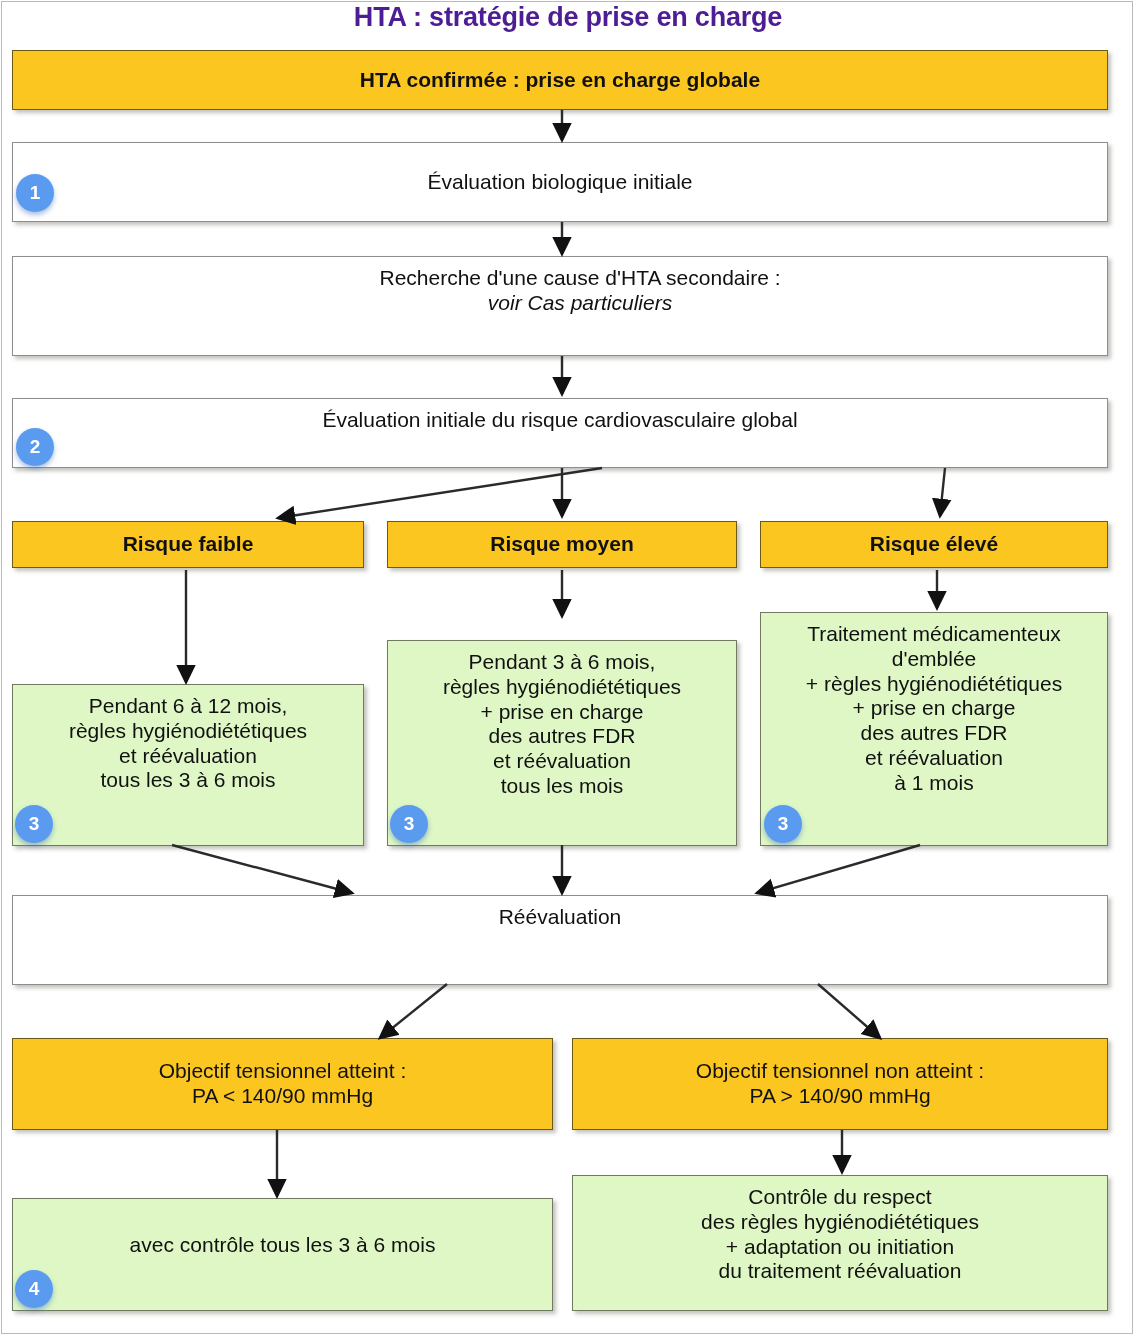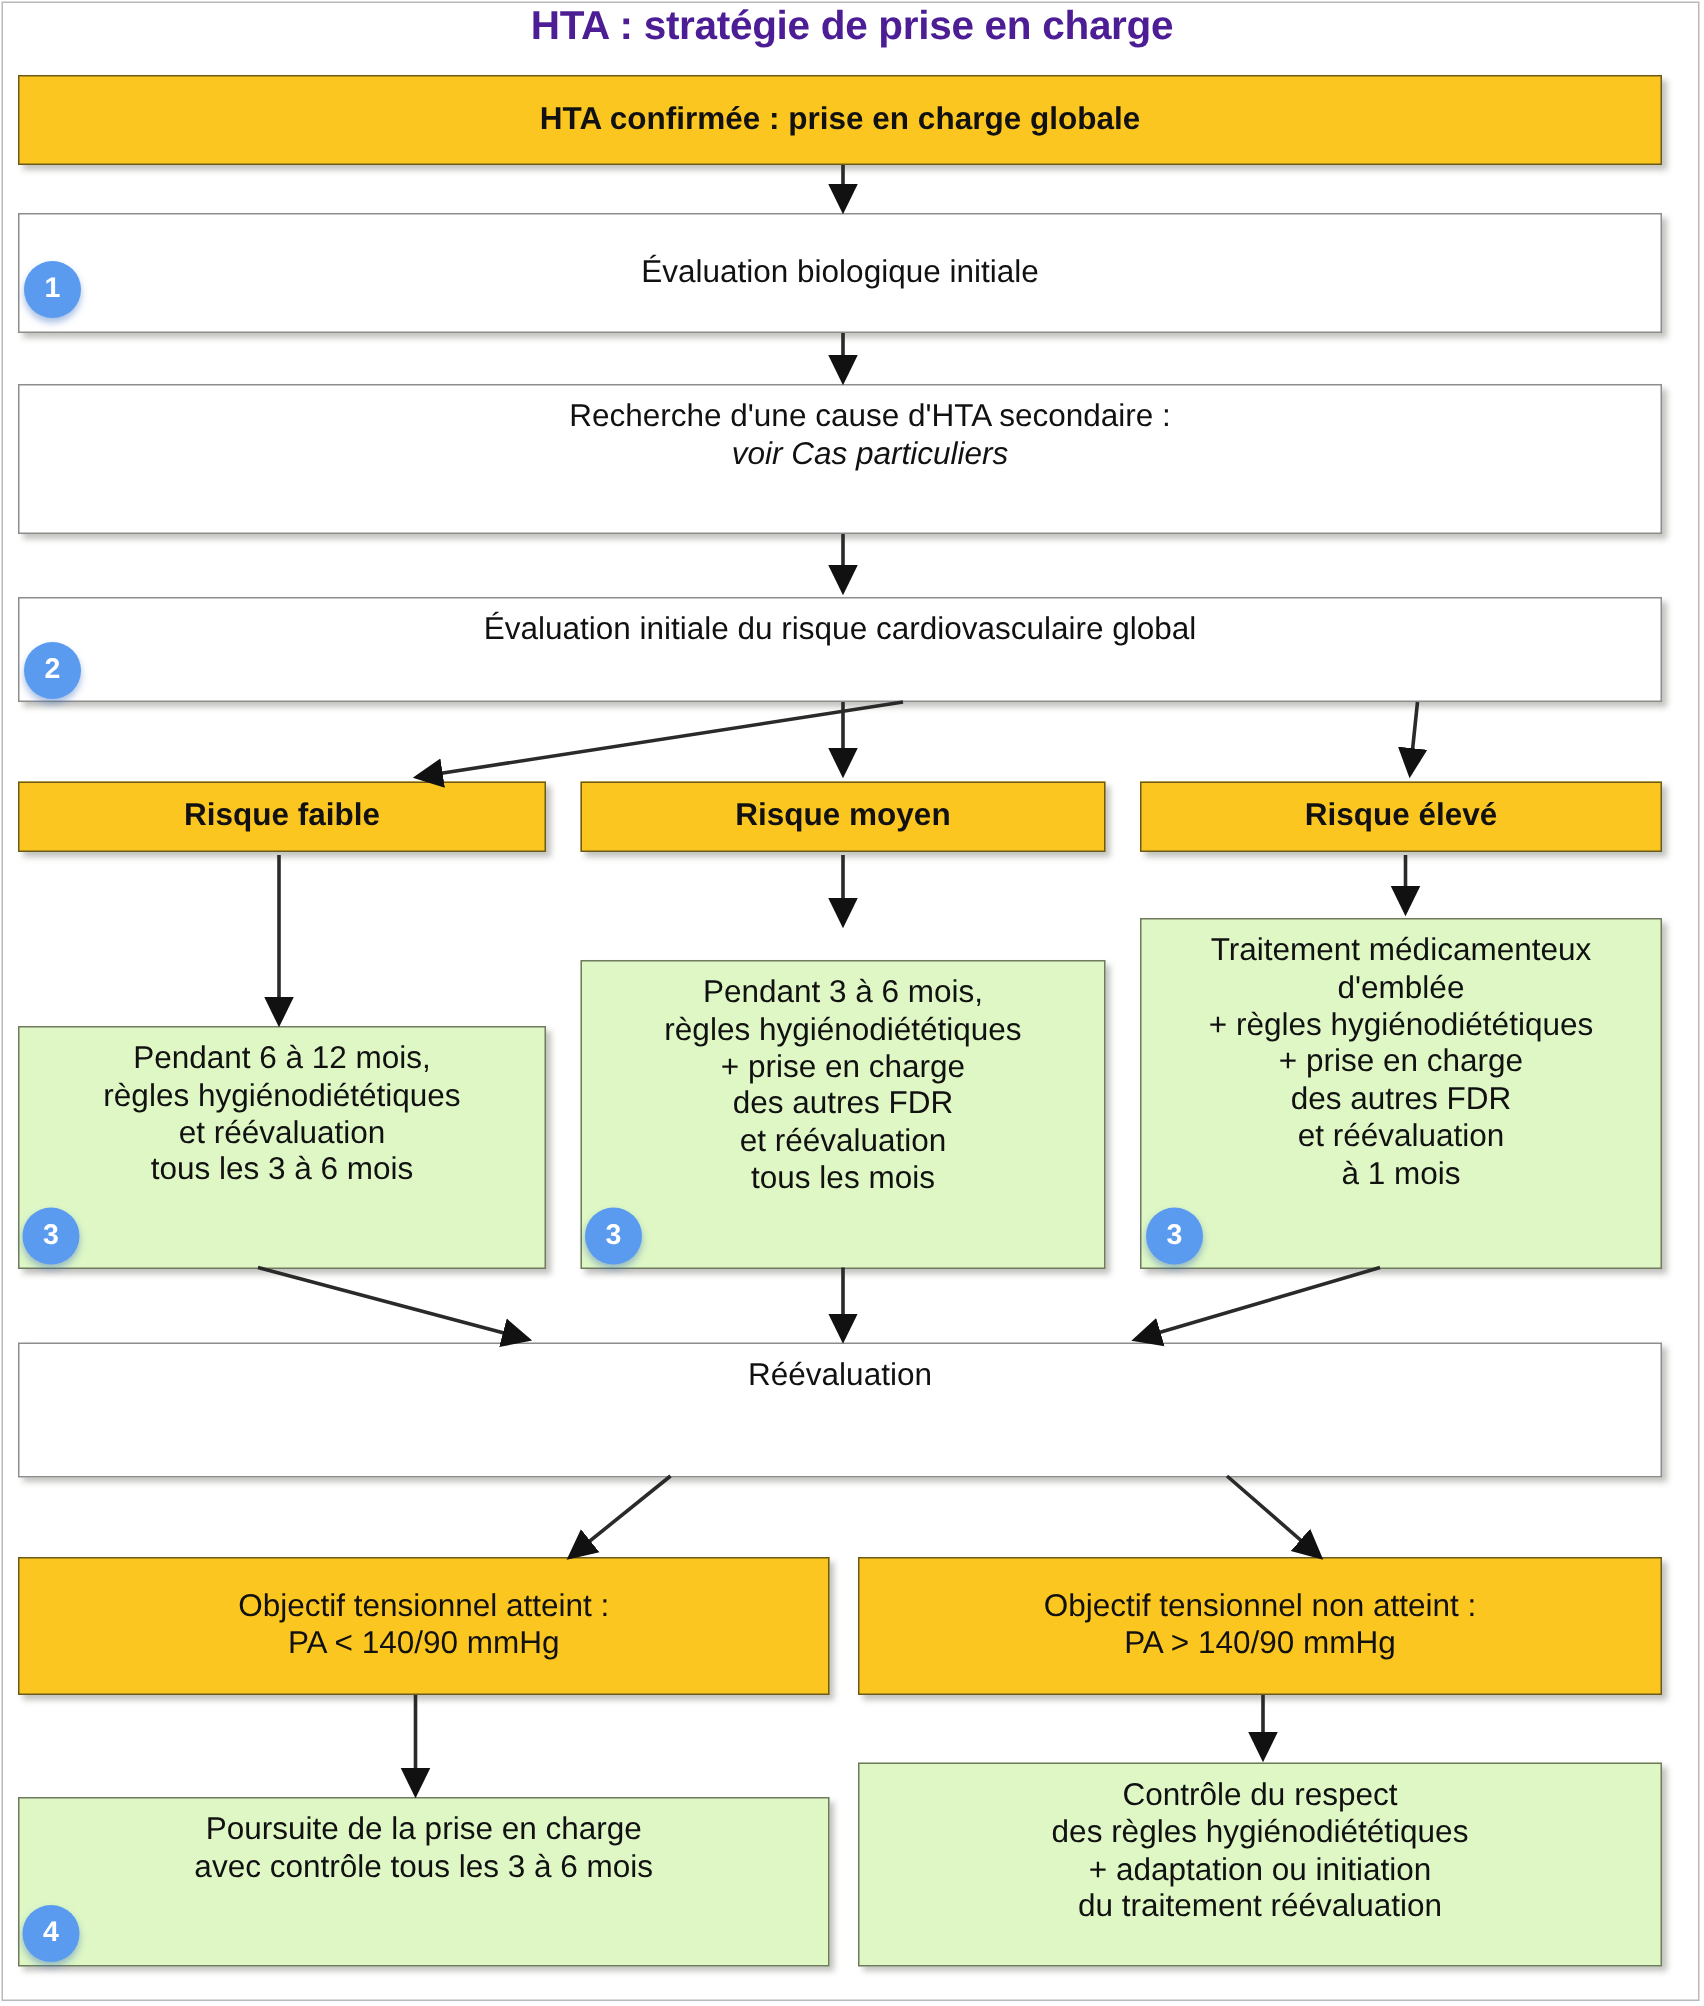--- a/index.html
+++ b/index.html
@@ -235,21 +235,21 @@
 
   <div class="node yellow plain" style="left:572px; top:1038px; width:536px; height:92px;">
     <span class="txt">
       <span>Objectif tensionnel non atteint :</span><br>
       <span>PA &gt; 140/90 mmHg</span>
     </span>
   </div>
 
   <div class="node green top-align" style="left:12px; top:1198px; width:541px; height:113px;">
     <span class="txt">
-      <span>Poursuite de la prise en charge</span><br>
+      <br>
       <span>avec contrôle tous les 3 à 6 mois</span>
     </span>
   </div>
   <div class="badge" style="left:15px; top:1270px;">
       <span>4</span>
     </div>
 
   <div class="node green top-align" style="left:572px; top:1175px; width:536px; height:136px;">
     <span class="txt">
       <span>Contrôle du respect</span><br>

